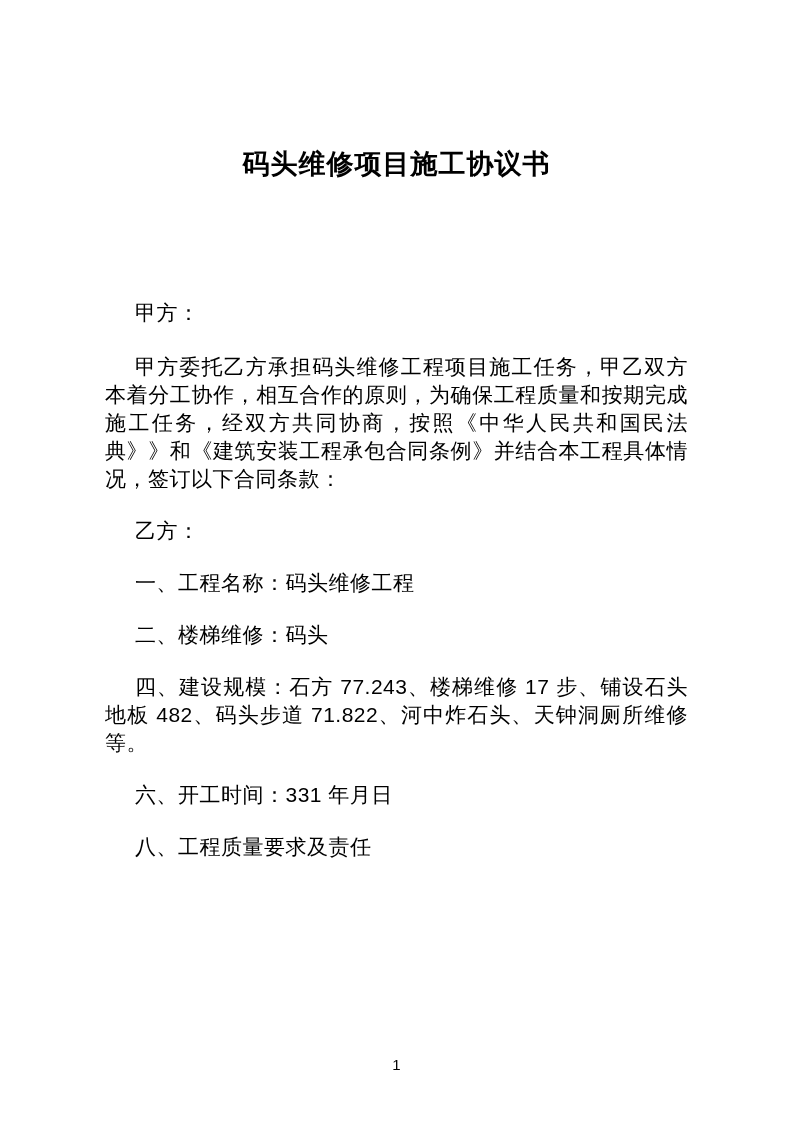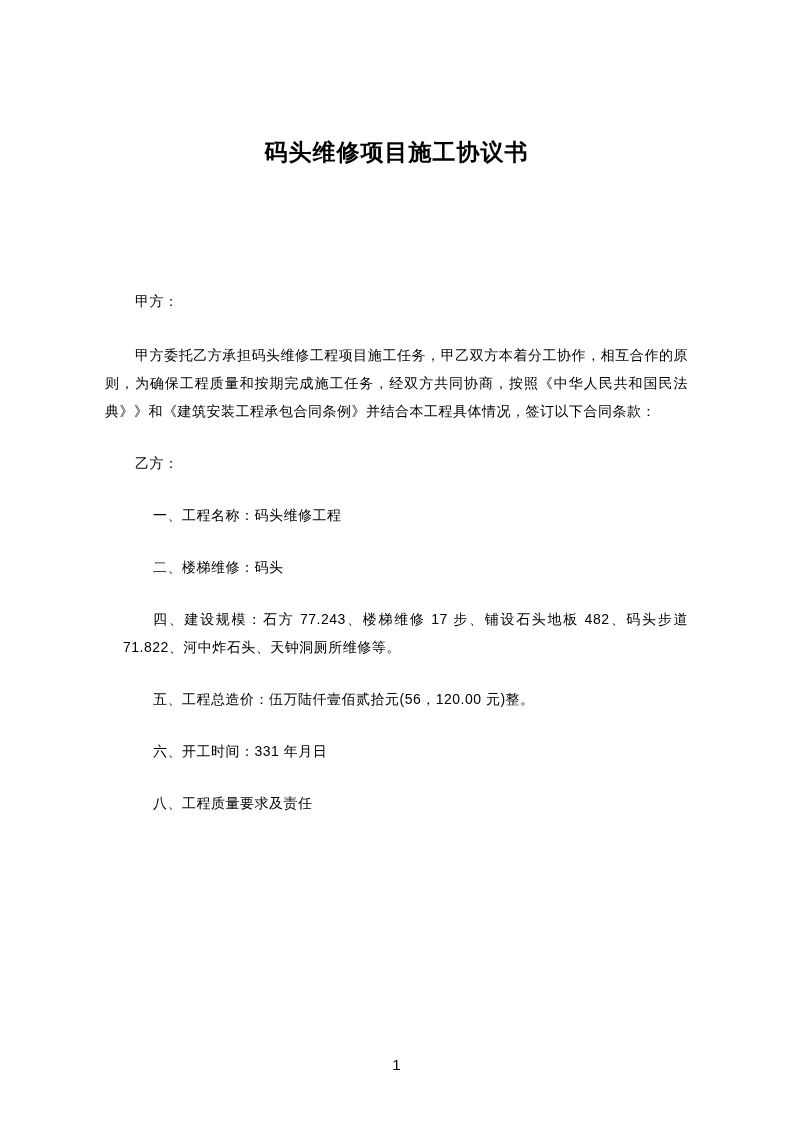--- a/index.html
+++ b/index.html
@@ -15,40 +15,40 @@
     background: #ffffff;
     color: #000000;
     font-family: "Liberation Sans", sans-serif;
     overflow: hidden;
     box-sizing: border-box;
   }
   .content {
     padding: 0 105px;
   }
   .doc-title {
-    margin: 0;
+    margin: 12px;
     padding-top: 137px;
-    font-size: 23px;
+    font-size: 27px;
     line-height: 30px;
     font-weight: 700;
     text-align: center;
     letter-spacing: 1px;
   }
   .body-text {
     margin: 0;
-    font-size: 14px;
+    font-size: 21px;
     line-height: 28px;
     text-align: justify;
     text-indent: 30px;
     letter-spacing: 0.5px;
   }
   .party-a { margin-top: 120px; }
   .party-b { margin-top: 24px; }
   .preamble { margin-top: 26px; }
-  .clause   { margin-top: 24px; margin-left: 18px; }
+  .clause   { margin-top: 24px; }
   .page-number {
     position: absolute;
     left: 0;
     right: 0;
     bottom: 43px;
     margin: 0;
     text-align: center;
     font-size: 15px;
     line-height: 28px;
   }
@@ -67,21 +67,20 @@
 
     <p class="body-text party-b">乙方：</p>
 
     <p class="body-text clause">一、工程名称：码头维修工程</p>
 
     <p class="body-text clause">二、楼梯维修：码头</p>
 
 
     <p class="body-text clause">四、建设规模：石方 77.243、楼梯维修 17 步、铺设石头地板 482、码头步道 71.822、河中炸石头、天钟洞厕所维修等。</p>
 
-    <p class="body-text clause">五、工程总造价：伍万陆仟壹佰贰拾元(56，120.00 元)整。</p>
 
     <p class="body-text clause">六、开工时间：331 年月日</p>
 
 
     <p class="body-text clause">八、工程质量要求及责任</p>
 
   </div>
 
   <p class="page-number">1</p>
 </div>

